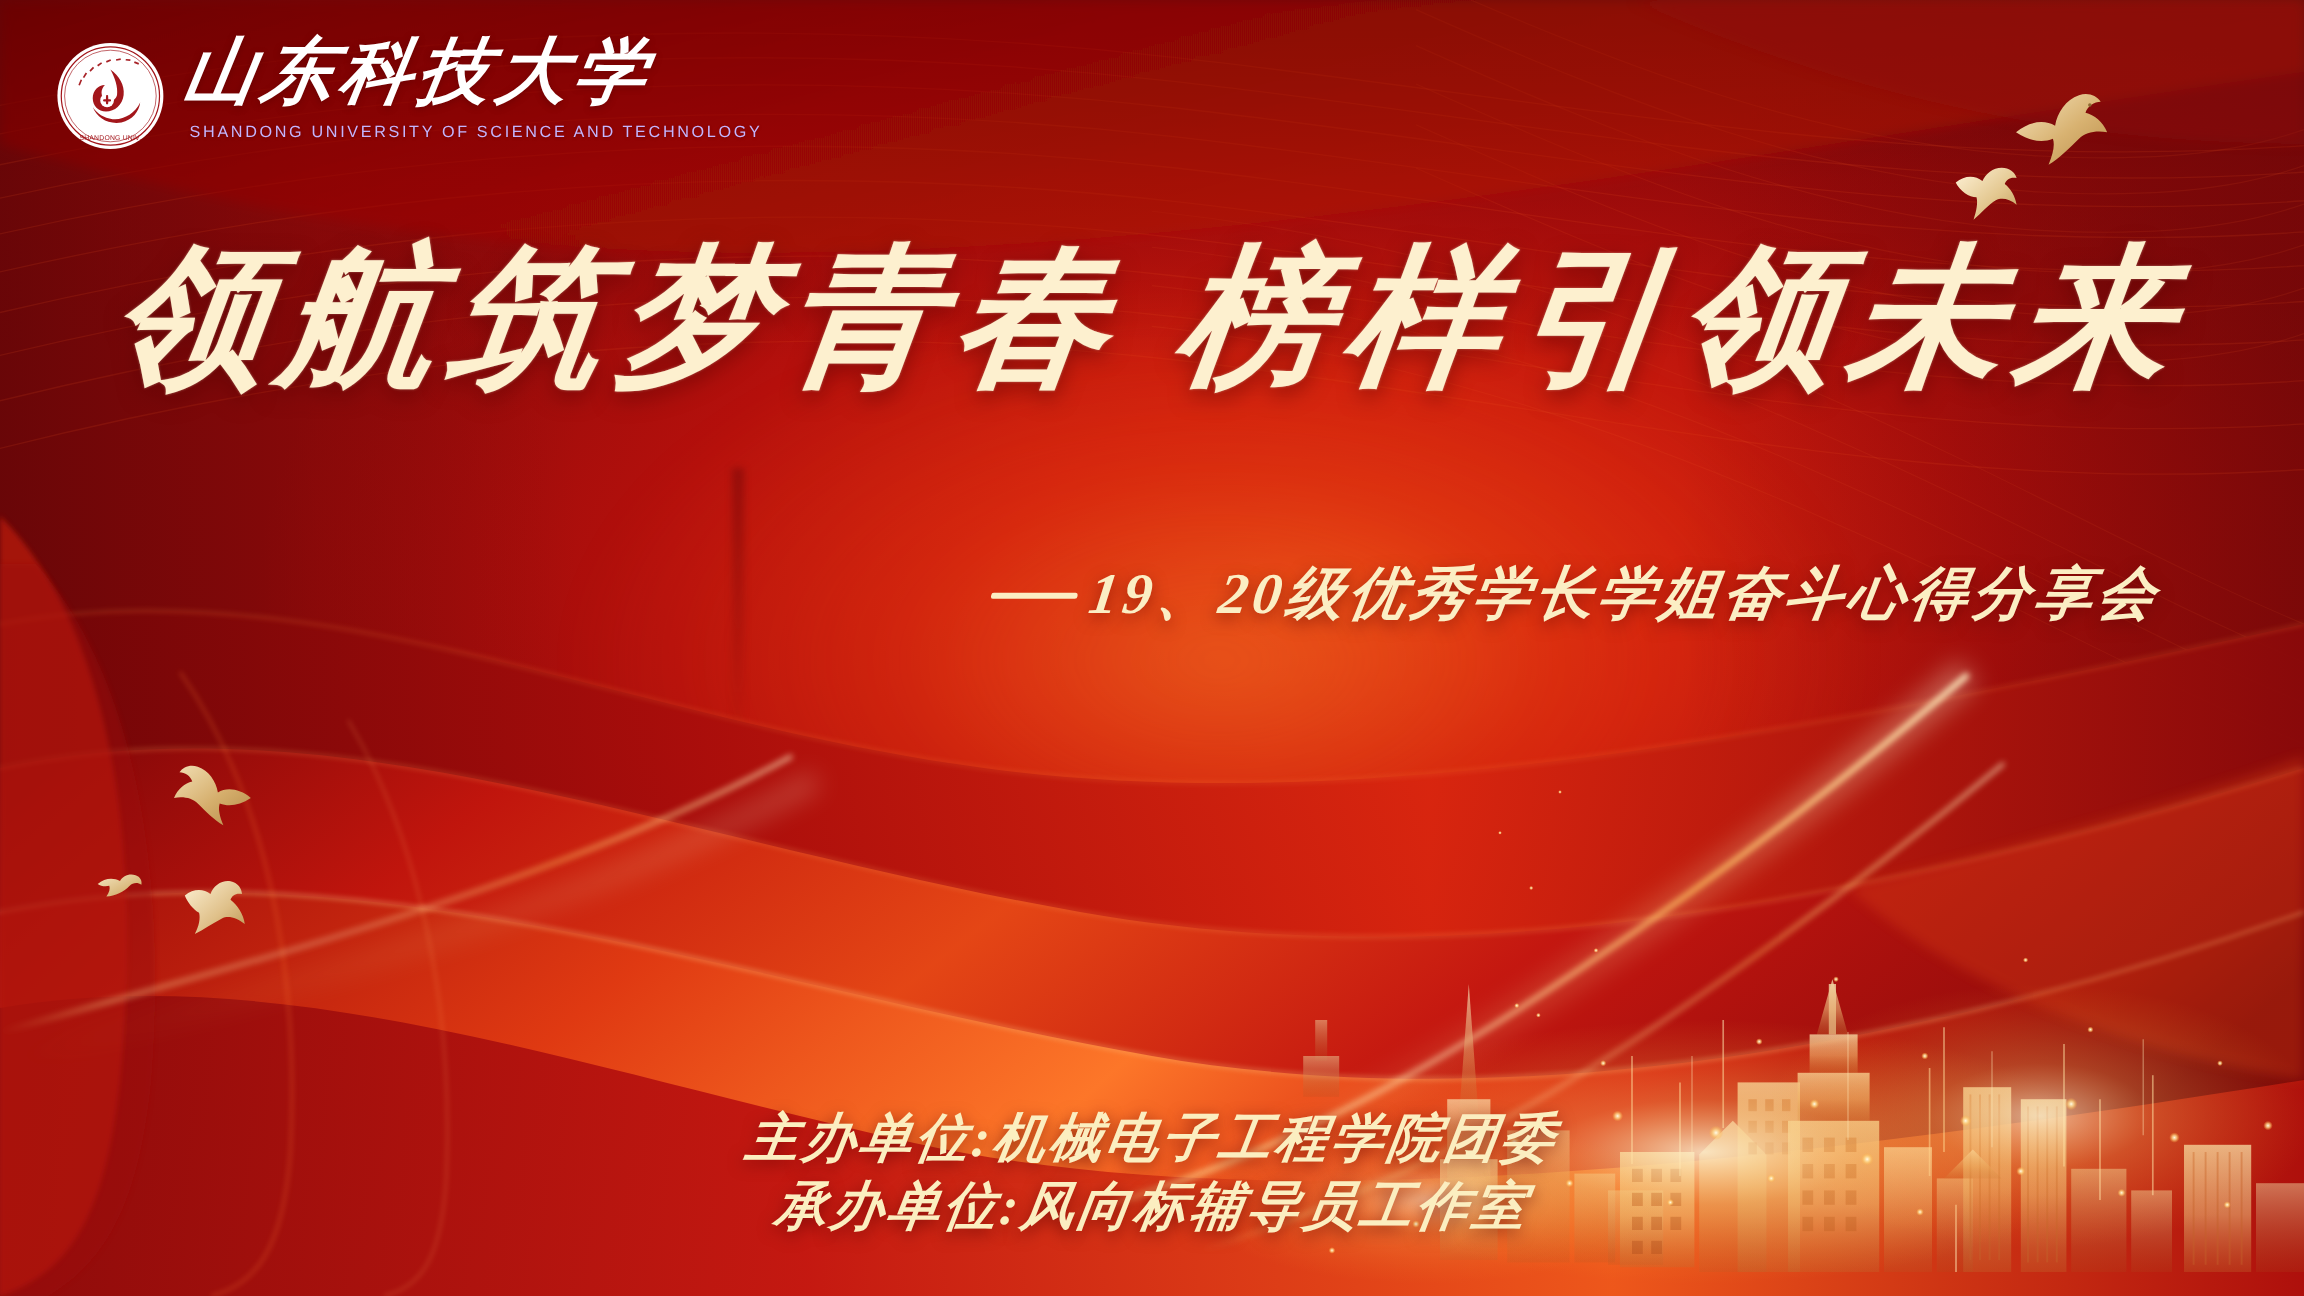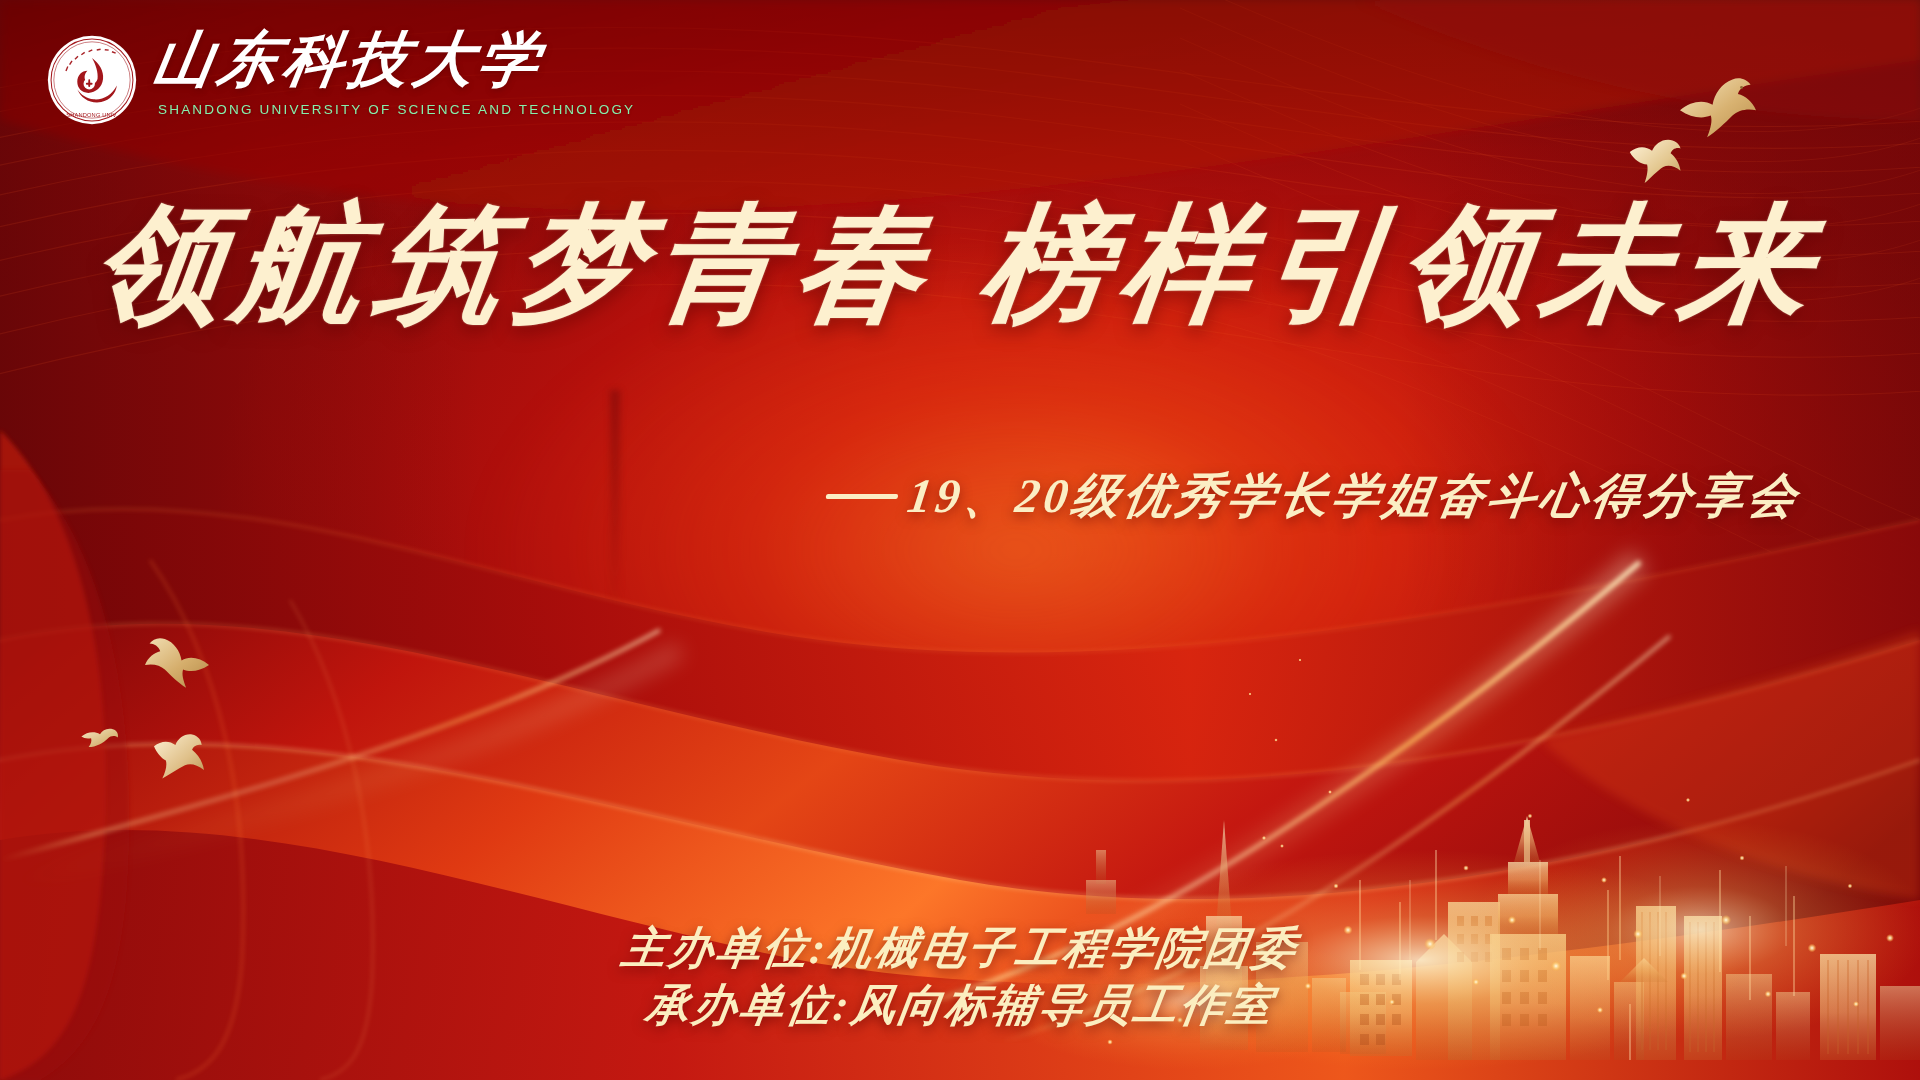--- a/index.html
+++ b/index.html
@@ -70,21 +70,21 @@
   .logo-text{margin-left:16px;}
   .logo-cn{
     font-family:"Liberation Serif", serif;
     font-size:60px;line-height:1;color:#ffffff;font-weight:700;
     font-style:italic;letter-spacing:5px;
     text-shadow:0 2px 6px rgba(80,0,0,.45);
     transform:skewX(-9deg);
   }
   .logo-en{
     margin-top:12px;margin-left:4px;
-    font-size:13.5px;letter-spacing:2.2px;color:#86efac;font-weight:400;
+    font-size:13.5px;letter-spacing:2.2px;color:#c4b5fd;font-weight:400;
     text-shadow:0 1px 2px rgba(90,0,0,.5);
   }
 
   
   .headline{
     position:absolute;left:96px;top:196px;width:1400px;
     font-family:"Liberation Serif", serif;
     font-size:128px;line-height:1.08;
     font-weight:700;font-style:italic;
     color:#fdf0cf;

